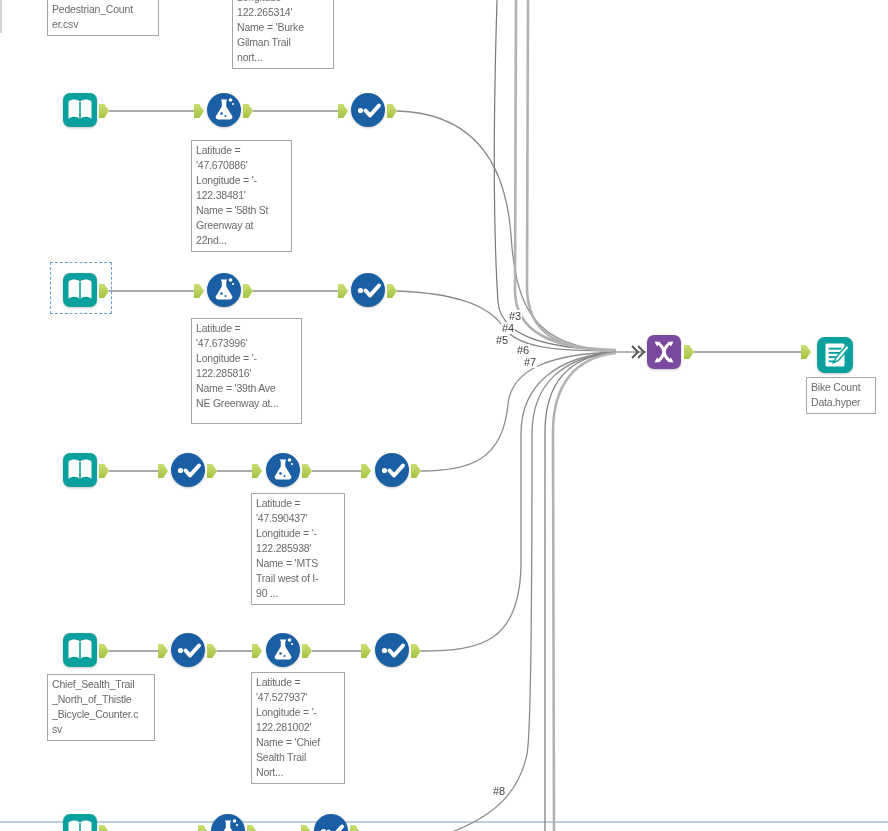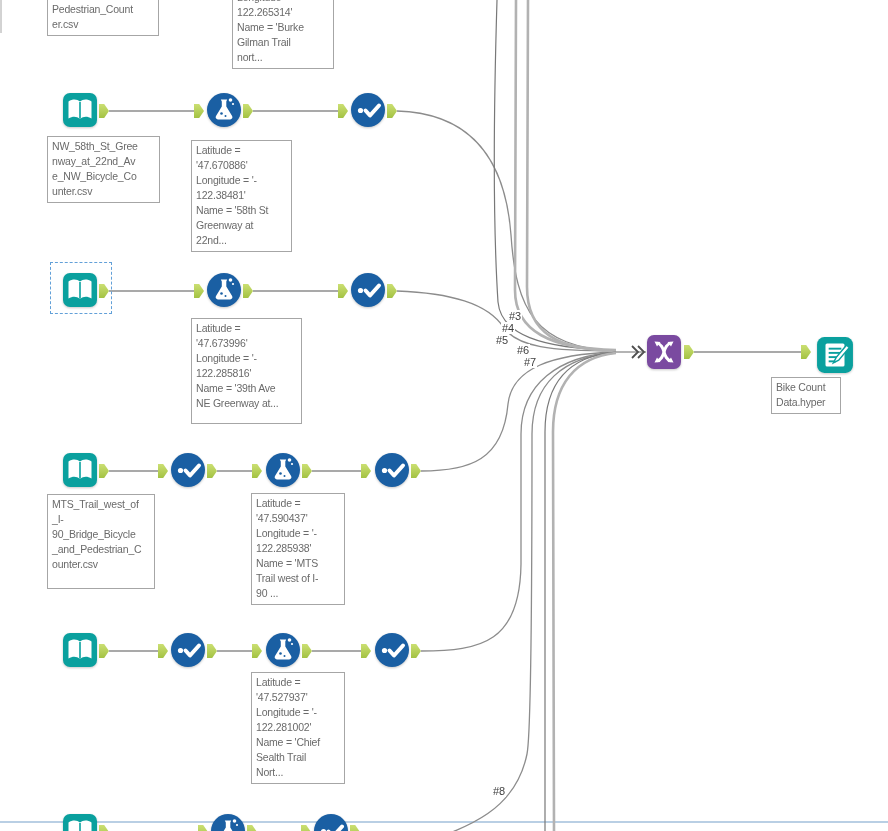--- a/index.html
+++ b/index.html
@@ -69,61 +69,56 @@
 
   <div class="tbox" style="left:47px;top:-16px;width:102px">n_St_Bicycle_and_
 Pedestrian_Count
 er.csv</div>
   <div class="tbox" style="left:232px;top:-13px;width:92px">Longitude = '-
 122.265314'
 Name = 'Burke
 Gilman Trail
 nort...</div>
 
-  <div class="tbox" style="left:47px;top:136px;width:103px">NW_58th_St_Gree
-nway_at_22nd_Av
-e_NW_Bicycle_Co
-unter.csv</div>
   <div class="tbox" style="left:191px;top:140px;width:91px">Latitude =
 '47.670886'
 Longitude = '-
 122.38481'
 Name = '58th St
 Greenway at
 22nd...</div>
 
   <div class="tbox" style="left:191px;top:318px;width:101px;min-height:99px">Latitude =
 '47.673996'
 Longitude = '-
 122.285816'
 Name = '39th Ave
 NE Greenway at...</div>
 
-  <div class="tbox" style="left:47px;top:494px;width:98px;min-height:88px">MTS_Trail_west_of
-_I-
-90_Bridge_Bicycle
-_and_Pedestrian_C
-ounter.csv</div>
   <div class="tbox" style="left:251px;top:493px;width:84px">Latitude =
 '47.590437'
 Longitude = '-
 122.285938'
 Name = 'MTS
 Trail west of I-
 90 ...</div>
 
+  <div class="tbox" style="left:47px;top:674px;width:98px">Chief_Sealth_Trail
+_North_of_Thistle
+_Bicycle_Counter.c
+sv</div>
   <div class="tbox" style="left:251px;top:672px;width:84px">Latitude =
 '47.527937'
 Longitude = '-
 122.281002'
 Name = 'Chief
 Sealth Trail
 Nort...</div>
 
-  <div class="tbox" style="left:771px;top:377px;width:60px">Bike Count
+  <div class="tbox" style="left:806px;top:377px;width:60px">Bike Count
 Data.hyper</div>
 
   <span class="clabel" style="left:508px;top:310px">#3</span>
   <span class="clabel" style="left:501px;top:322px">#4</span>
   <span class="clabel" style="left:495px;top:334px">#5</span>
   <span class="clabel" style="left:516px;top:344px">#6</span>
   <span class="clabel" style="left:523px;top:356px">#7</span>
   <span class="clabel" style="left:492px;top:785px">#8</span>
 
   <div class="tool" style="left:62px;top:92px">

